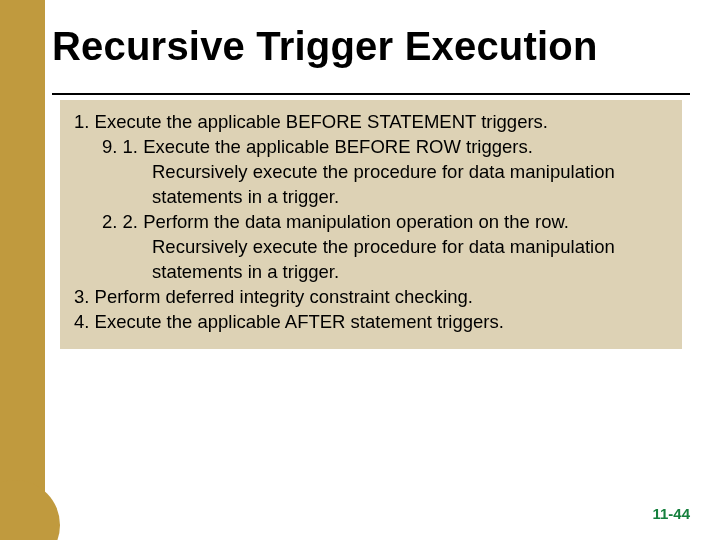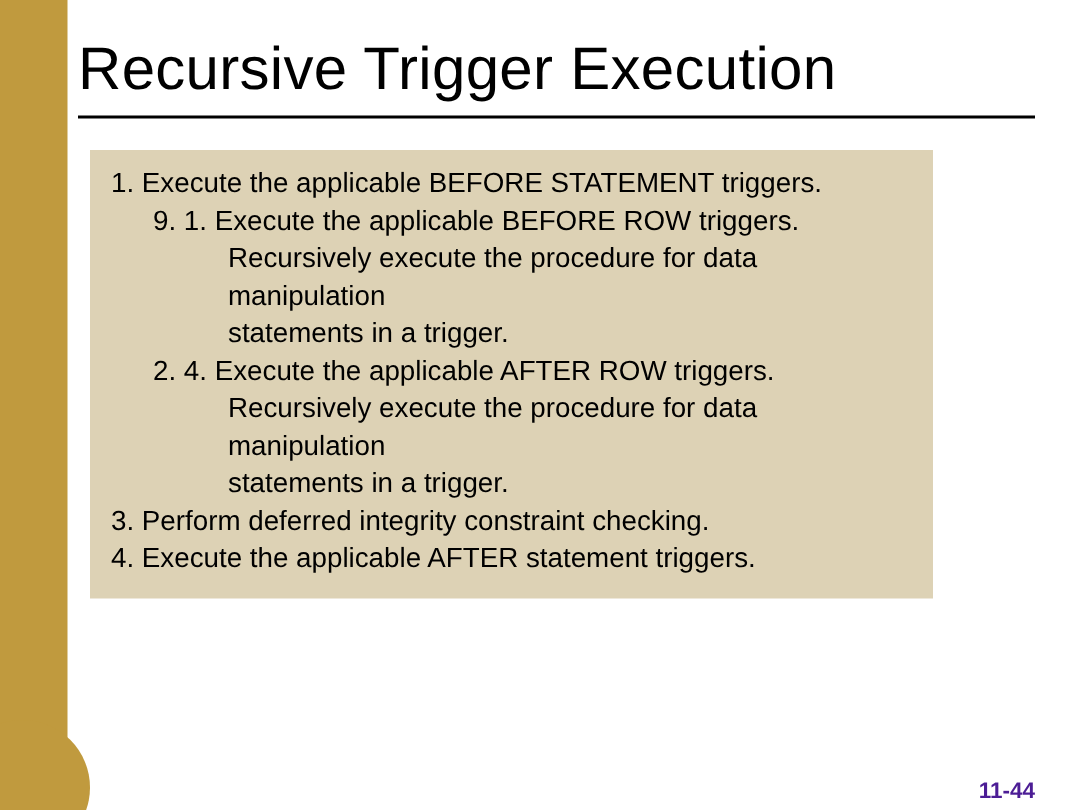--- a/index.html
+++ b/index.html
@@ -29,71 +29,71 @@
     background: #c09a3e;
   }
   .title-wrap {
     position: absolute;
     left: 52px;
     top: 24px;
     right: 30px;
   }
   .title {
     font-size: 40px;
-    font-weight: 400;
+    font-weight: 700;
     color: #000;
     letter-spacing: 0.2px;
-    padding-bottom: 8px;
+    padding-bottom: 24px;
   }
   .title-underline {
     height: 2px;
     background: #000;
     width: 100%;
   }
   .content-box {
     position: absolute;
     left: 60px;
     top: 100px;
-    width: 562px;
+    width: 622px;
     background: #ddd2b5;
     padding: 10px 14px 14px 14px;
   }
   .line {
     font-size: 18.5px;
     line-height: 1.35;
     color: #000;
   }
   .ind1 { padding-left: 28px; }
   .ind2 { padding-left: 78px; }
   .page-num {
     position: absolute;
     right: 30px;
-    bottom: 4px;
+    bottom: 18px;
     font-size: 15px;
     font-weight: 700;
-    color: #4c1d95;
+    color: #15803d;
     text-align: center;
   }
 </style>
 </head>
 <body>
 
 <div class="gold-bar"></div>
 <div class="gold-circle"></div>
 
 <div class="title-wrap">
   <div class="title">Recursive Trigger Execution</div>
   <div class="title-underline"></div>
 </div>
 
 <div class="content-box" id="content-box">
     <div class="line ">1. Execute the applicable BEFORE STATEMENT triggers.</div>
     <div class="line ind1">9. 1. Execute the applicable BEFORE ROW triggers.</div>
     <div class="line ind2">Recursively execute the procedure for data manipulation</div>
     <div class="line ind2">statements in a trigger.</div>
-    <div class="line ind1">2. 4. Execute the applicable AFTER ROW triggers.</div>
+    <div class="line ind1">2. 2. Perform the data manipulation operation on the row.</div>
     <div class="line ind2">Recursively execute the procedure for data manipulation</div>
     <div class="line ind2">statements in a trigger.</div>
     <div class="line ">3. Perform deferred integrity constraint checking.</div>
     <div class="line ">4. Execute the applicable AFTER statement triggers.</div>
   </div>
 
 <div class="page-num">11-44</div>
 
 </body></html>

